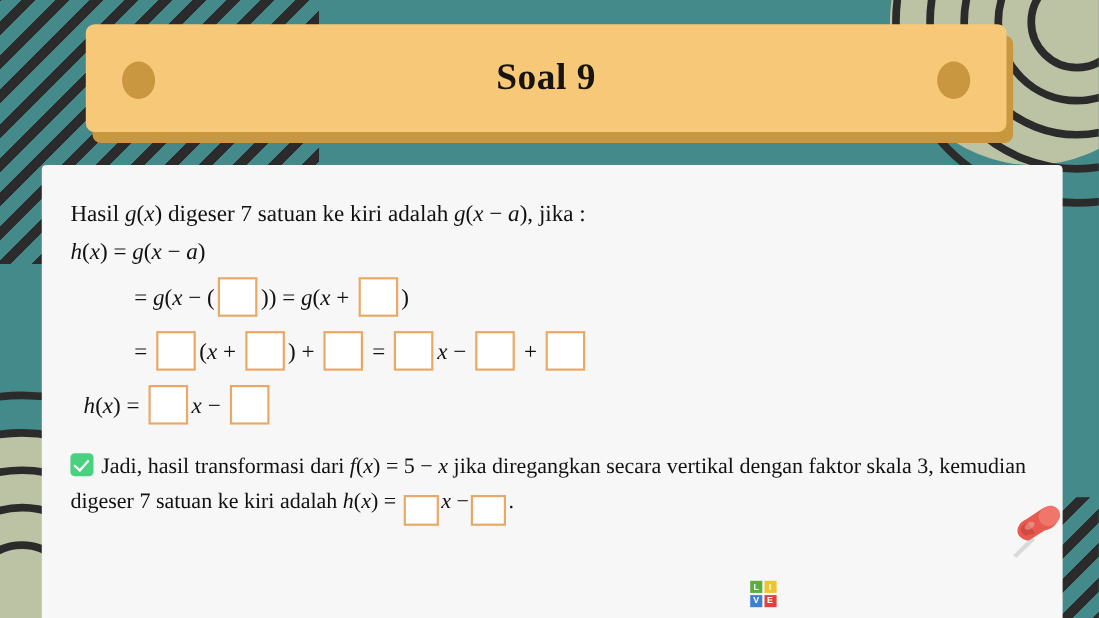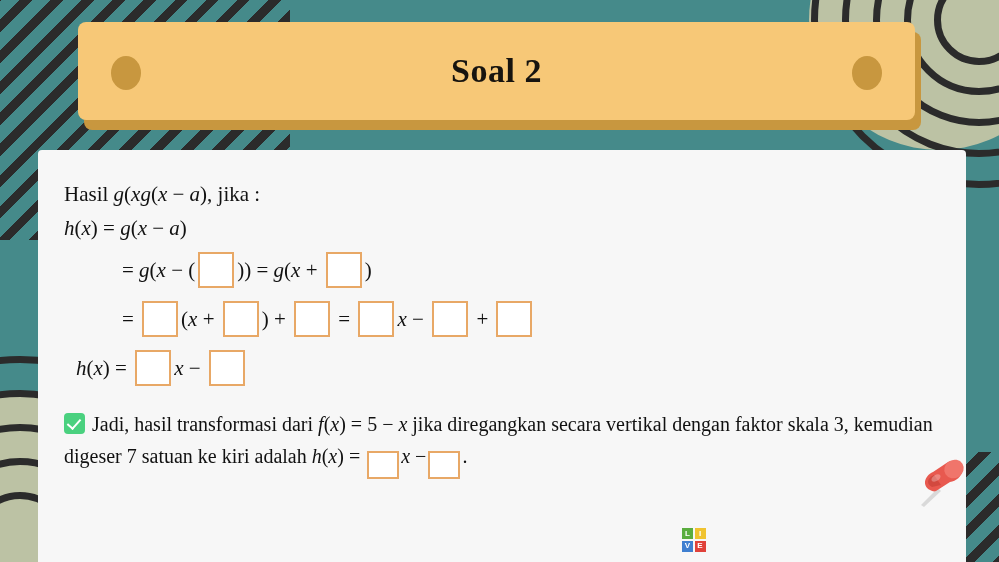--- a/index.html
+++ b/index.html
@@ -312,28 +312,28 @@
     <span style="width:304px;height:304px;"></span>
     <span style="width:372px;height:372px;"></span>
   </div>
 </div>
 
 <div id="banner-wrap">
   <div id="banner-shadow"></div>
   <div id="banner">
     <div class="banner-dot left"></div>
     <div class="banner-dot right"></div>
-    <div id="banner-title">Soal 2</div>
+    <div id="banner-title">Soal 9</div>
   </div>
 </div>
 
 <div id="card">
 
   <div class="mline">
-    <span class="txt">Hasil </span><span class="mi">g</span><span class="mn">(</span><span class="mi">x</span><span class="mi">g</span><span class="mn">(</span><span class="mi">x</span><span class="op"> − </span><span class="mi">a</span><span class="txt">), jika :</span>
+    <span class="txt">Hasil </span><span class="mi">g</span><span class="mn">(</span><span class="mi">x</span><span class="txt">) digeser 7 satuan ke kiri adalah </span><span class="mi">g</span><span class="mn">(</span><span class="mi">x</span><span class="op"> − </span><span class="mi">a</span><span class="txt">), jika :</span>
   </div>
 
   <div class="mline">
     <span class="mi">h</span><span class="mn">(</span><span class="mi">x</span><span class="mn">) = </span><span class="mi">g</span><span class="mn">(</span><span class="mi">x</span><span class="op"> − </span><span class="mi">a</span><span class="mn">)</span>
   </div>
 
   <div class="mline indent1">
     <span class="mn">= </span><span class="mi">g</span><span class="mn">(</span><span class="mi">x</span><span class="op"> − </span><span class="mn">(</span><input class="blank tall" type="text" value="" style=""><span class="mn">)) = </span><span class="mi">g</span><span class="mn">(</span><span class="mi">x</span><span class="op"> + </span><input class="blank tall" type="text" value="" style=""><span class="mn">)</span>
   </div>
 

